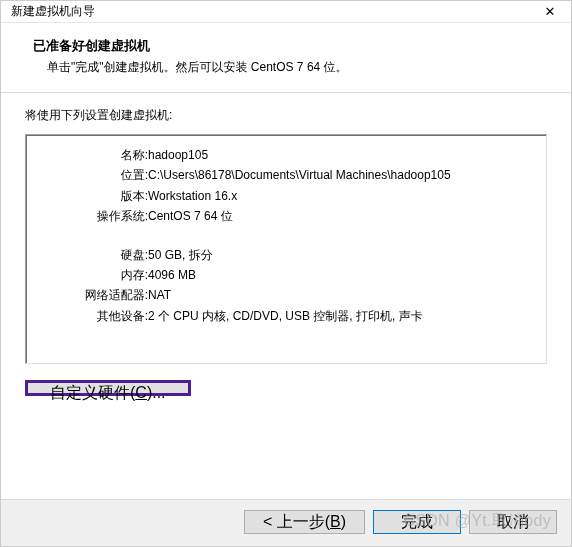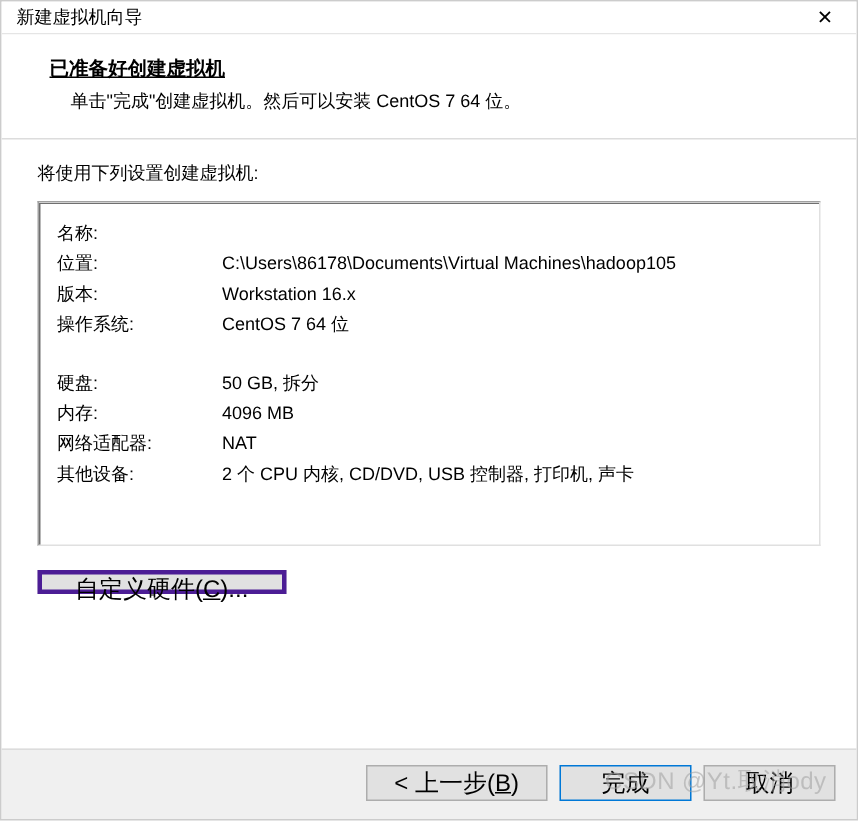--- a/index.html
+++ b/index.html
@@ -31,21 +31,21 @@
       align-items: center;
       justify-content: center;
       cursor: pointer;
       font-size: 13px;
       font-family: Arial, sans-serif;
     }
     .header-section {
       background: #fff;
       padding: 14px 24px 16px 24px;
     }
-    .header-section h1 { font-size: 13px; font-weight: bold; color: #000; margin-bottom: 4px; margin-left: 8px; text-decoration: underline;}
+    .header-section h1 { font-size: 13px; font-weight: bold; color: #000; margin-bottom: 4px; margin-left: 8px;}
     .header-section p { font-size: 12px; color: #000; margin-left: 22px; }
     .content {
       flex: 1;
       padding: 14px 24px 12px 24px;
       background: #fff;
       border-top: 1px solid #dcdcdc;
       overflow: hidden;
     }
     .content .intro { margin-bottom: 10px; font-size: 12px; }
     .summary-box {
@@ -55,21 +55,21 @@
       border-right-color: #e0e0e0;
       border-bottom-color: #e0e0e0;
       box-shadow: inset 1px 1px 0 #707070;
       padding: 10px 12px;
       background: #fff;
       font-size: 12px;
       line-height: 1.7;
       height: 230px;
     }
     .summary-box .row { display: flex; }
-    .summary-box .label { width: 110px; flex-shrink: 0; }
+    .summary-box .label { width: 110px; flex-shrink: 0; text-align: right; }
     .summary-box .value { flex: 1; white-space: nowrap; overflow: hidden; text-overflow: clip; }
     .summary-box .gap { height: 18px; }
     .btn-customize {
       margin-top: 16px;
       padding: 0 22px;
       height: 16px;
       border: 3px solid #4c1d95;
       background: #e1e1e1;
       font-family: inherit;
       font-size: 16px;
@@ -120,20 +120,21 @@
   <h1>已准备好创建虚拟机</h1>
   <p>单击"完成"创建虚拟机。然后可以安装 CentOS 7 64 位。</p>
 </div>
 
 <div class="content">
   <div class="intro">将使用下列设置创建虚拟机:</div>
 
   <div class="summary-box">
     <div class="row">
       <div class="label">名称:</div>
+      <div class="value">hadoop105</div>
     </div>
     <div class="row">
       <div class="label">位置:</div>
       <div class="value">C:\Users\86178\Documents\Virtual Machines\hadoop105</div>
     </div>
     <div class="row">
       <div class="label">版本:</div>
       <div class="value">Workstation 16.x</div>
     </div>
     <div class="row">

